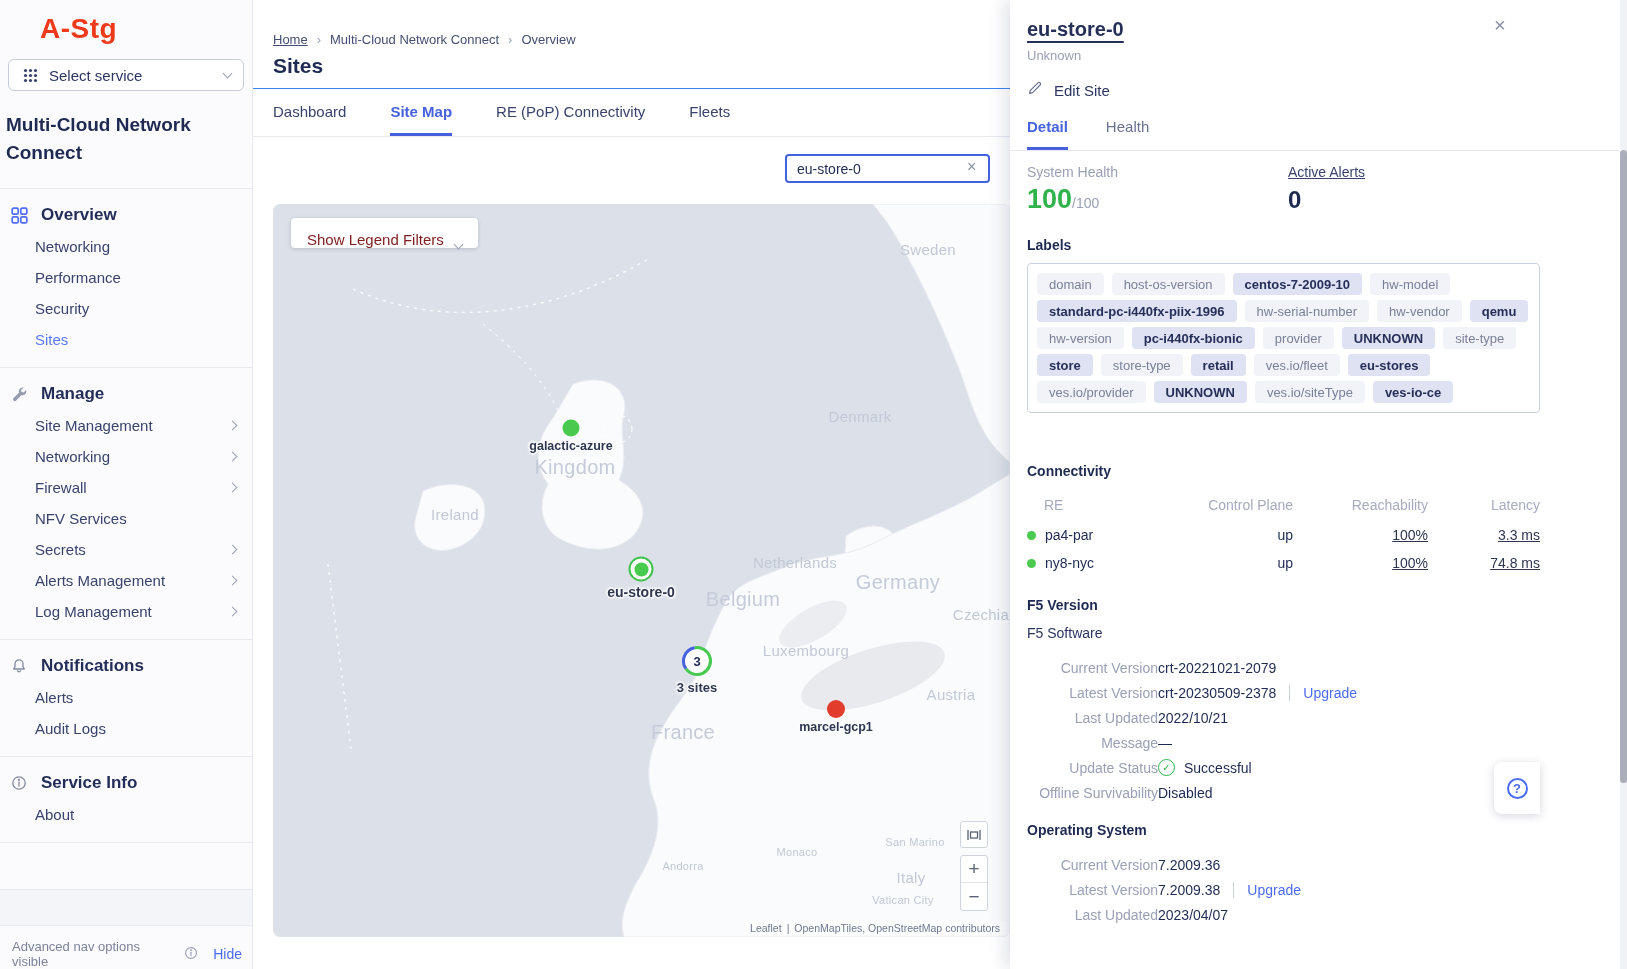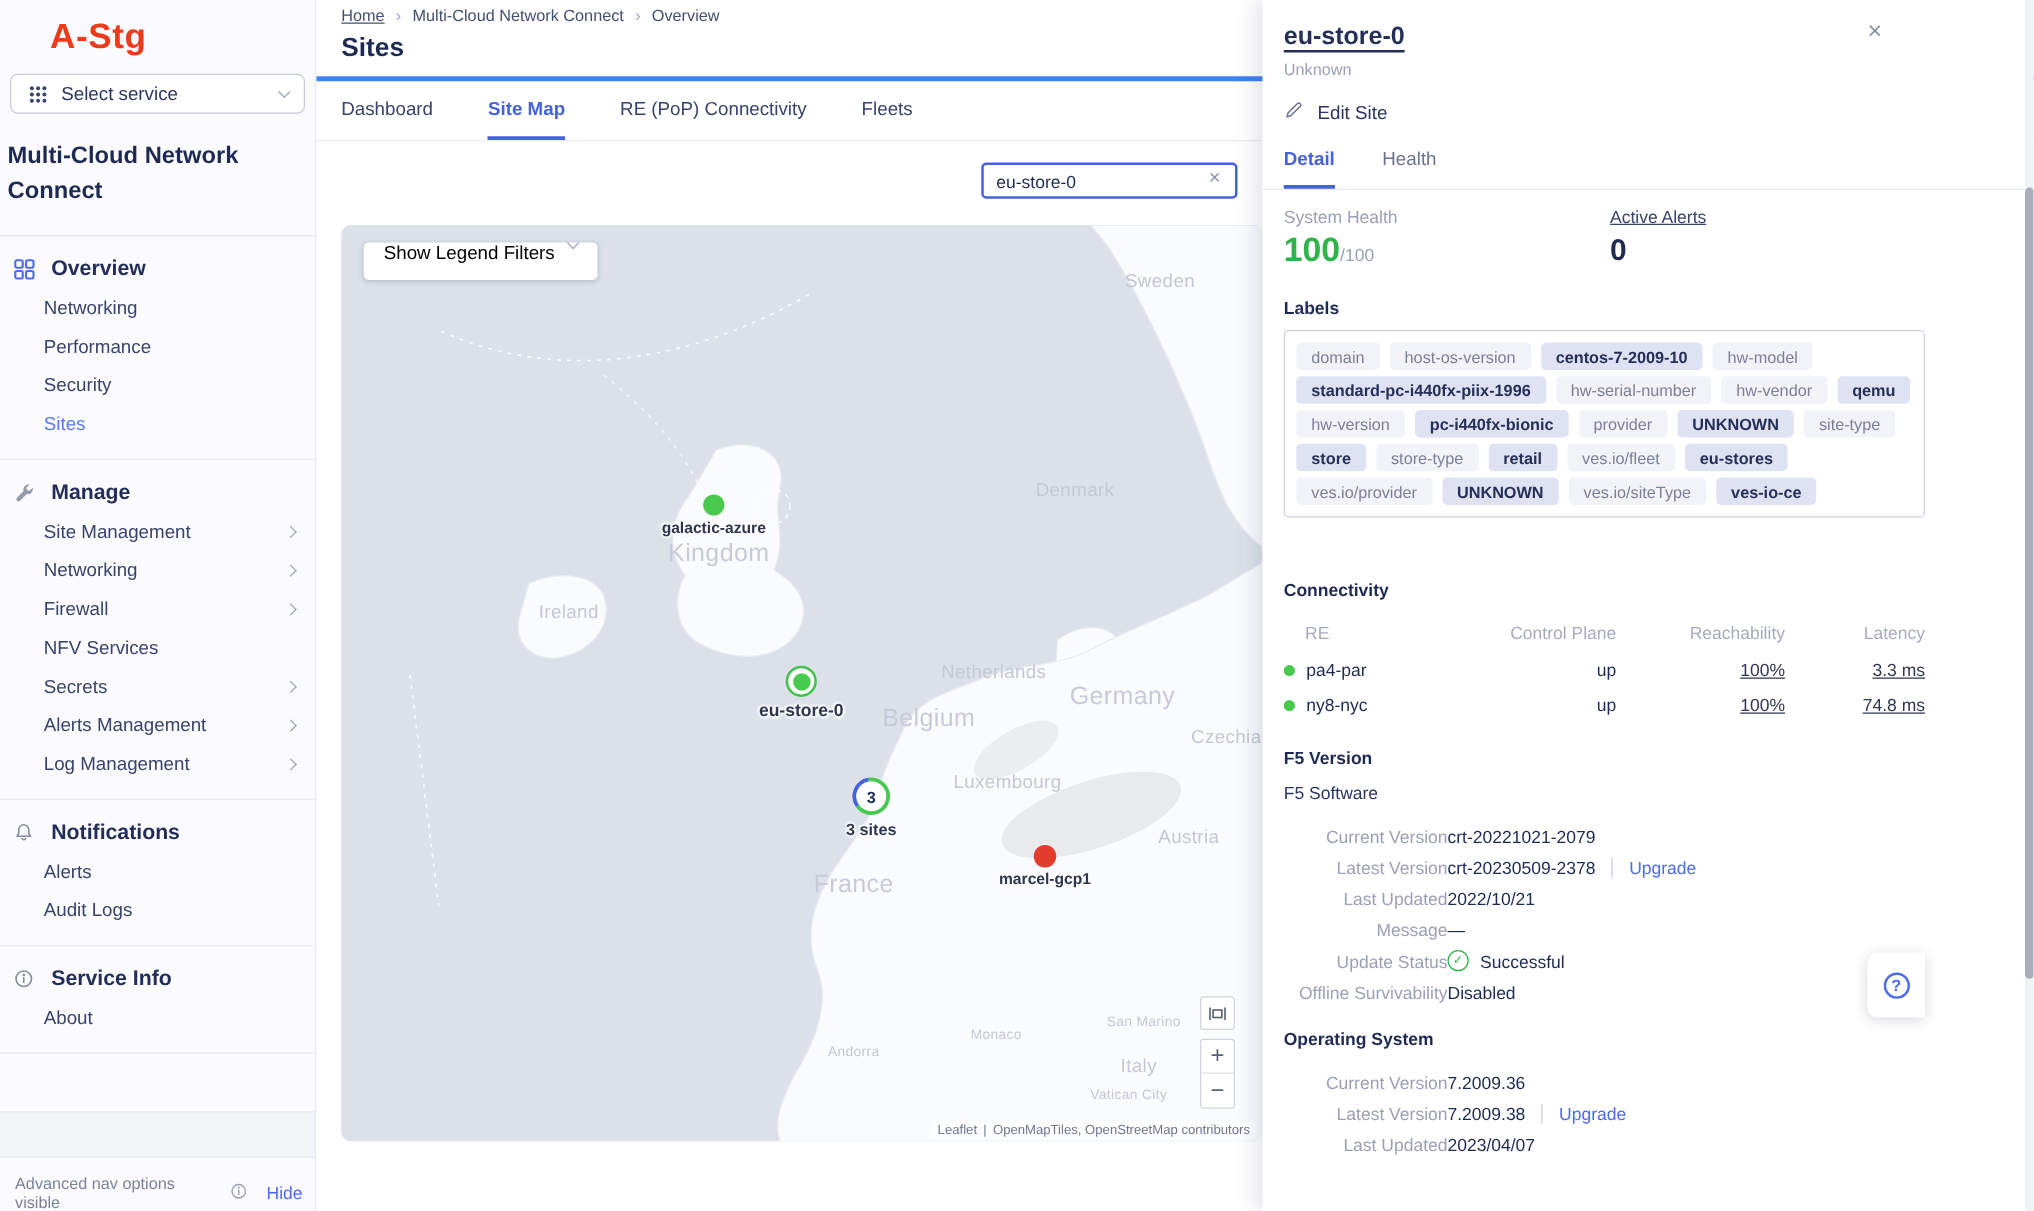--- a/index.html
+++ b/index.html
@@ -28,41 +28,41 @@
   .nav-item { display:flex; align-items:center; justify-content:space-between; padding:7px 16px 7px 35px;
               font-size:15px; color:#39436b; cursor:pointer; }
   .nav-item.active { color:#5b79f7; }
   .sidebar-bottom { margin-top:auto; }
   .sidebar-gray-band { height:37px; background:#f4f5f8; border-top:1px solid #e8eaf0; border-bottom:1px solid #e8eaf0; }
   .sidebar-footer { display:flex; align-items:center; gap:7px; padding:13px 10px 0 12px; font-size:13px; color:#7c829a; }
   .hide-link { color:#4c6bf0; font-size:14px; margin-left:8px; cursor:pointer; }
 
   
   .main { position:absolute; left:253px; top:0; right:0; bottom:0; background:#fff; }
-  .main-header { padding:5px 0 10px 20px; border-bottom:4px solid #3b82f6; }
+  .main-header { padding:32px 0 10px 20px; border-bottom:1px solid #3b82f6; }
   .breadcrumb { display:flex; align-items:center; gap:9px; font-size:13px; color:#444e74; }
   .breadcrumb .home { text-decoration:underline; cursor:pointer; }
   .breadcrumb .sep { color:#9aa3b8; font-size:13px; }
   .page-title { margin-top:7px; font-size:21px; font-weight:600; color:#1e2a52; }
   .tabs-row { display:flex; gap:44px; padding:14px 0 0 20px; border-bottom:1px solid #e8eaf0; }
   .tab { padding-bottom:13px; font-size:15px; color:#39436b; cursor:pointer; border-bottom:3px solid transparent;text-align:right; }
   .tab.active { color:#4661de; font-weight:700; border-bottom-color:#4661de; }
   .toolbar { position:relative; height:67px; }
   .search-input { position:absolute; left:532px; top:17px; width:205px; height:29px; border:2px solid #4661de;
                   border-radius:4px; font-size:14px; color:#1e2a52; padding:0 26px 0 10px; outline:none;
                   font-family:inherit; }
   .search-clear { position:absolute; left:714px; top:21px; font-size:16px; color:#8a90a5; cursor:pointer; }
 
   
   .map { position:relative; margin-left:20px; width:737px; height:733px; border-radius:8px; overflow:hidden;
          background:#dce1e9; }
   .map svg.base { position:absolute; inset:0; }
   .legend-btn { position:absolute; left:18px; top:14px; height:30px; background:#fff; border-radius:4px;
-                box-shadow:0 1px 4px rgba(20,30,60,.18); display:flex; align-items:flex-start; gap:11px;
-                padding:0 16px; font-size:15px; color:#000000; cursor:pointer; z-index:4; }
+                box-shadow:0 1px 4px rgba(20,30,60,.18); display:flex; align-items:flex-end; gap:11px;
+                padding:0 16px; font-size:15px; color:#7f1d1d; cursor:pointer; z-index:4; }
   .country-label { position:absolute; transform:translate(-50%,-50%); color:#c2c8d5; font-size:15px;
                    white-space:nowrap; letter-spacing:.3px; z-index:1; }
   .country-label.lg { font-size:20px; color:#c5cbd8; }
   .country-label.sm { font-size:11px; }
   .marker { position:absolute; transform:translate(-50%,-50%); z-index:3; border-radius:50%; cursor:pointer; }
   .marker.simple-green { width:17px; height:17px; background:#49ca4e; }
   .marker.simple-red { width:18px; height:18px; background:#e23c2d; }
   .marker.selected { width:25px; height:25px; background:#fff; border:2.5px solid #3fc24c;
                      display:flex; align-items:center; justify-content:center; }
   .marker.selected .inner { width:14px; height:14px; border-radius:50%; background:#47cb4e; }

